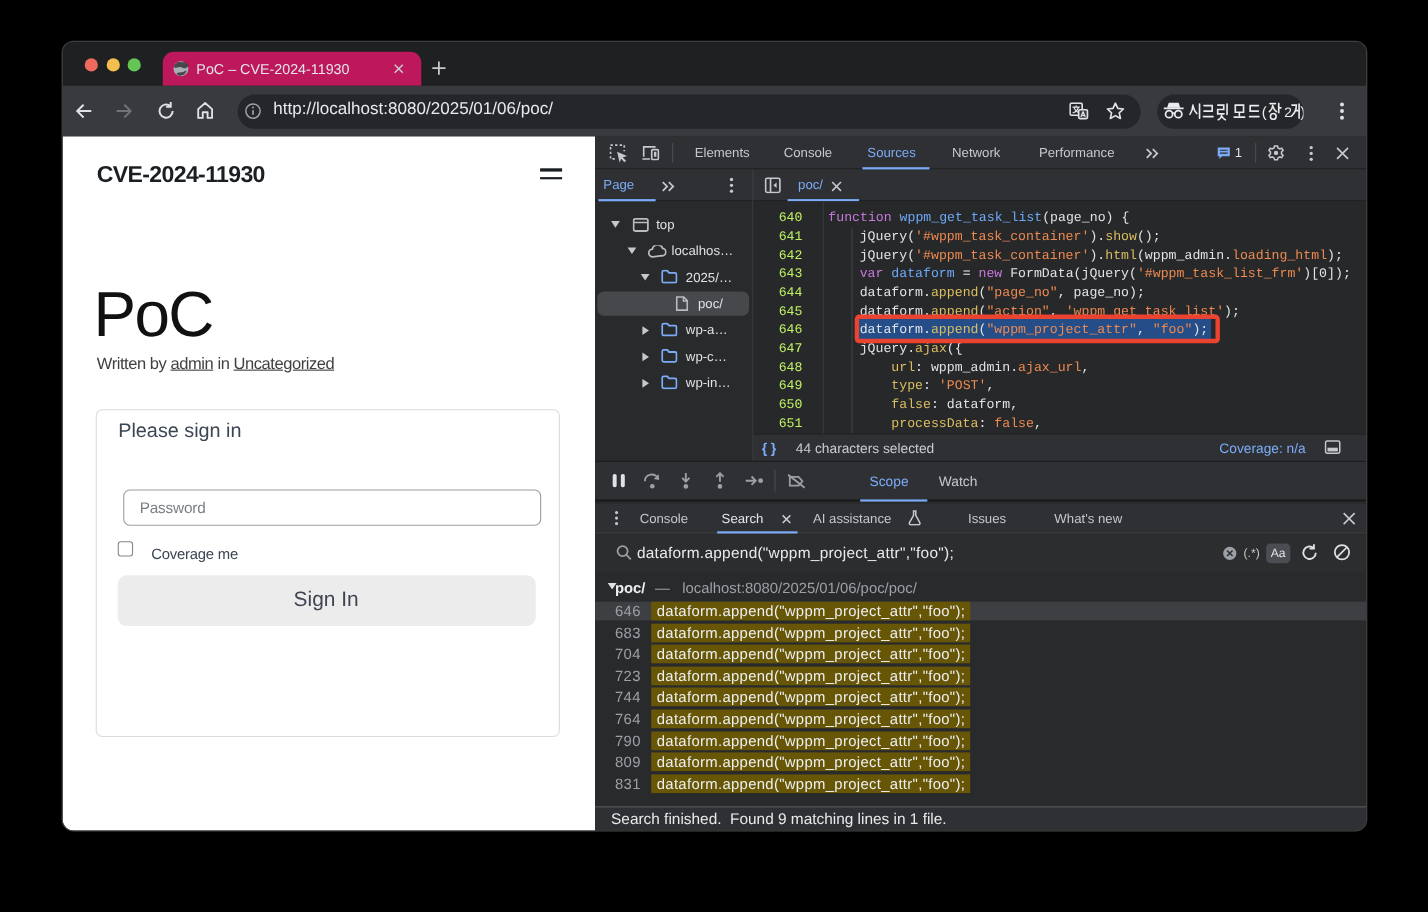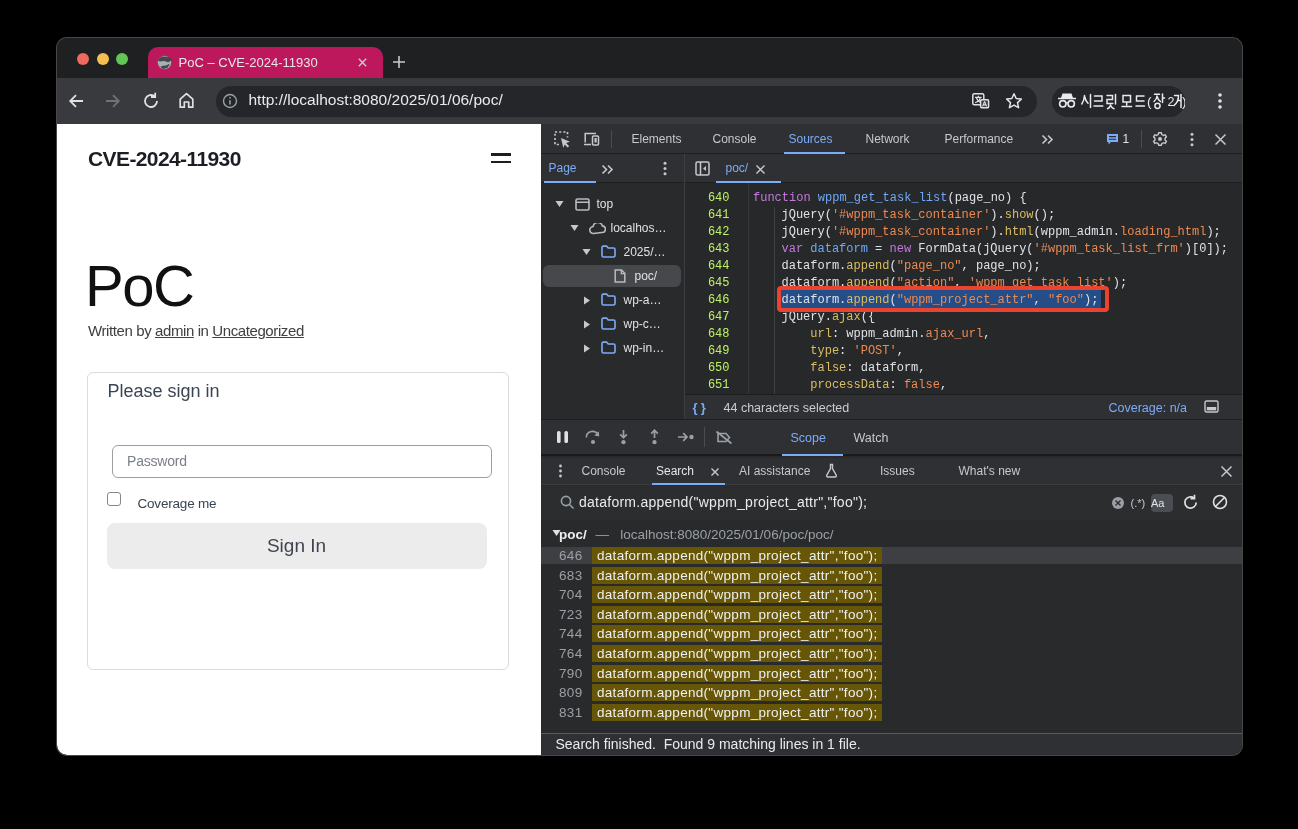--- a/index.html
+++ b/index.html
@@ -345,21 +345,21 @@
     <svg class="a" style="left:19px;top:371px" width="15" height="15" viewBox="0 0 15 15">
         <circle cx="6" cy="6" r="4.6" fill="none" stroke="#9aa0a6" stroke-width="1.6"></circle>
         <path d="M9.5 9.5 L13.5 13.5" stroke="#9aa0a6" stroke-width="1.6"></path>
       </svg>
     <div class="a" style="left:38.5px;top:370px;font-size:14px;letter-spacing:.25px;color:#e8eaec">dataform.append("wppm_project_attr","foo");</div>
     <svg class="a" style="left:570px;top:372px" width="14" height="14" viewBox="0 0 14 14">
         <circle cx="7" cy="7" r="6" fill="#9aa0a6"></circle>
         <path d="M4.5 4.5 L9.5 9.5 M9.5 4.5 L4.5 9.5" stroke="#2b2d2f" stroke-width="1.4"></path>
       </svg>
     <div class="a" style="left:590px;top:373px;font-size:11px;color:#c5c8cc">(.*)</div>
-    <div class="a" style="left:610.5px;top:370px;width:22px;height:18px;background:#4a4d51;border-radius:4px;text-align:left;line-height:18px;font-size:11px;color:#e3e5e8">Aa</div>
+    <div class="a" style="left:610.5px;top:370px;width:22px;height:18px;background:#4a4d51;border-radius:4px;text-align:center;line-height:18px;font-size:11px;color:#e3e5e8">Aa</div>
     <svg class="a" style="left:641px;top:370px" width="17" height="17" viewBox="0 0 18 18">
         <path d="M15 9 a6 6 0 1 1 -2.2-4.65" stroke="#dfe1e5" stroke-width="1.8" fill="none"></path>
         <path d="M13.2 0.8 V5 H9" fill="none" stroke="#dfe1e5" stroke-width="1.8"></path>
       </svg>
     <svg class="a" style="left:671px;top:370px" width="16" height="16" viewBox="0 0 16 16">
         <circle cx="8" cy="8" r="6.5" fill="none" stroke="#dfe1e5" stroke-width="1.6"></circle>
         <path d="M3.5 12.5 L12.5 3.5" stroke="#dfe1e5" stroke-width="1.6"></path>
       </svg>
 
     <svg class="a" style="left:11px;top:405px" width="9" height="8" viewBox="0 0 9 8">

